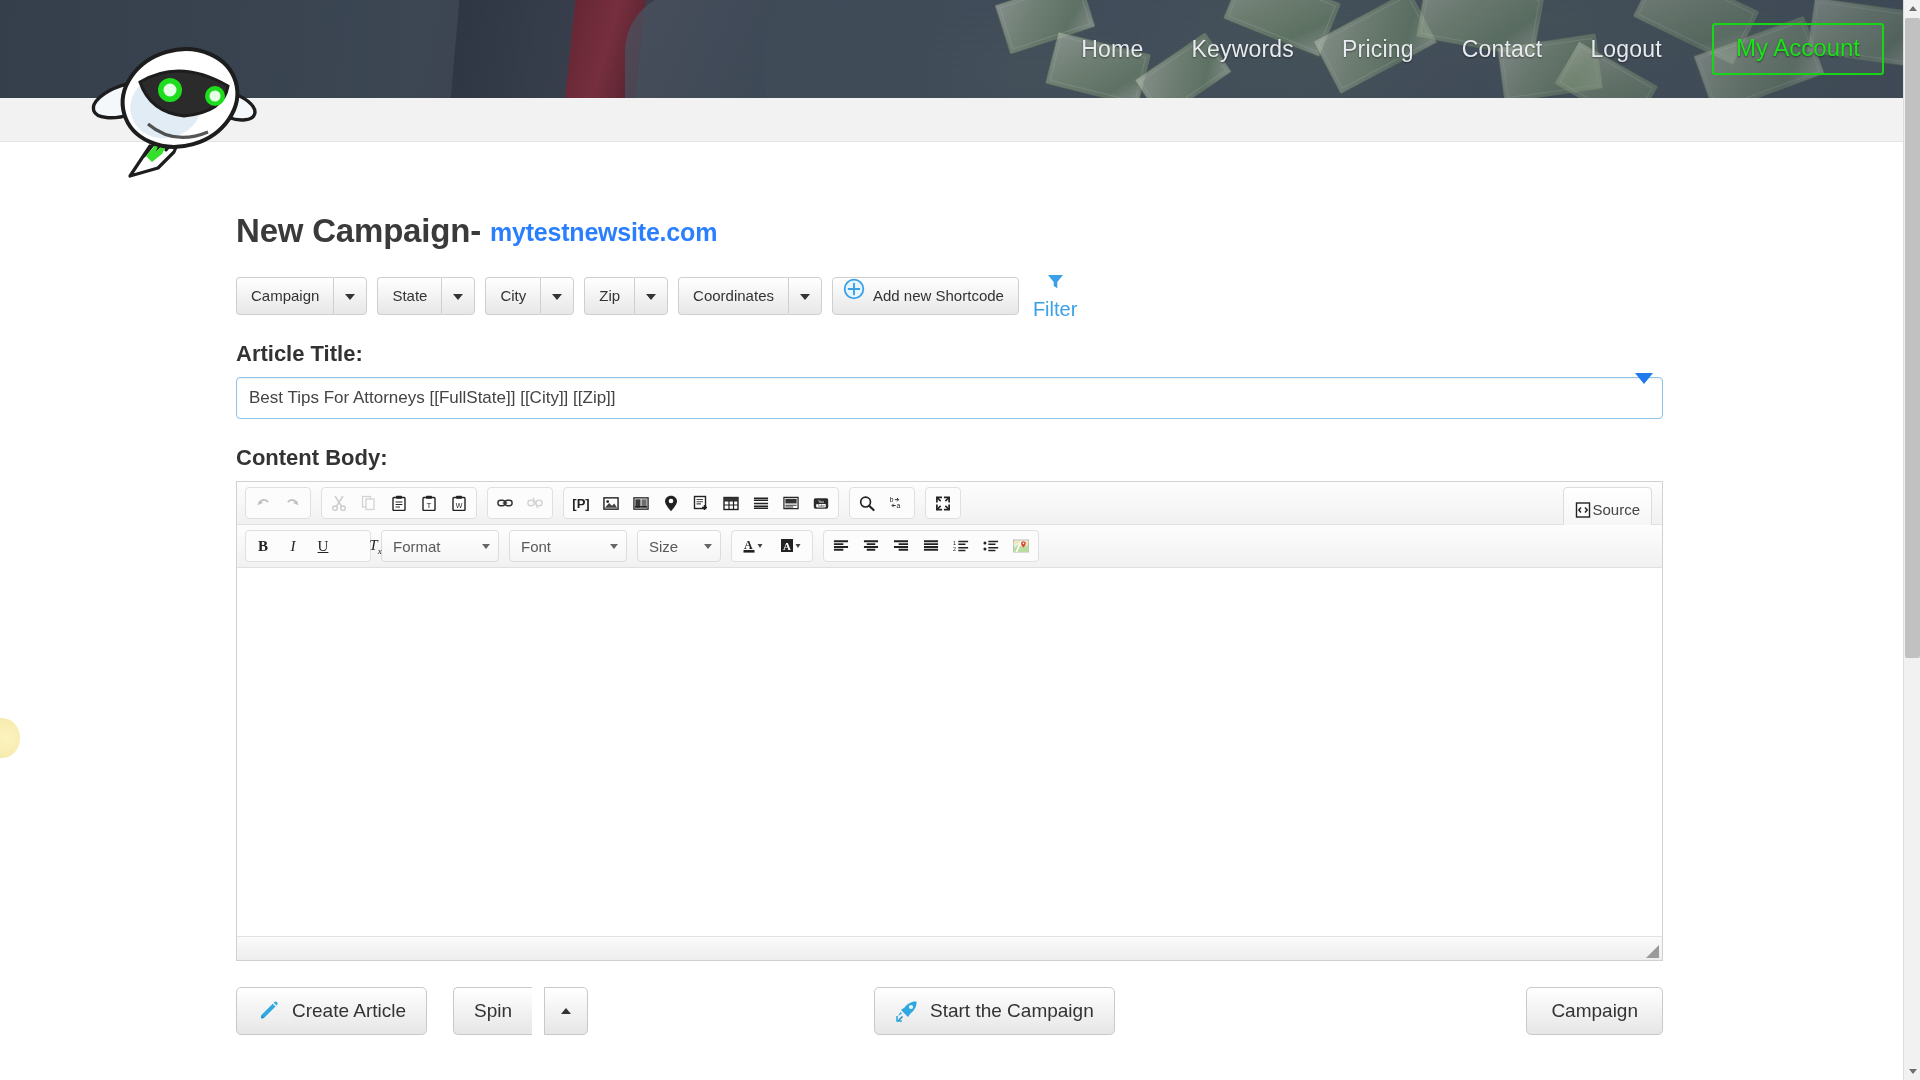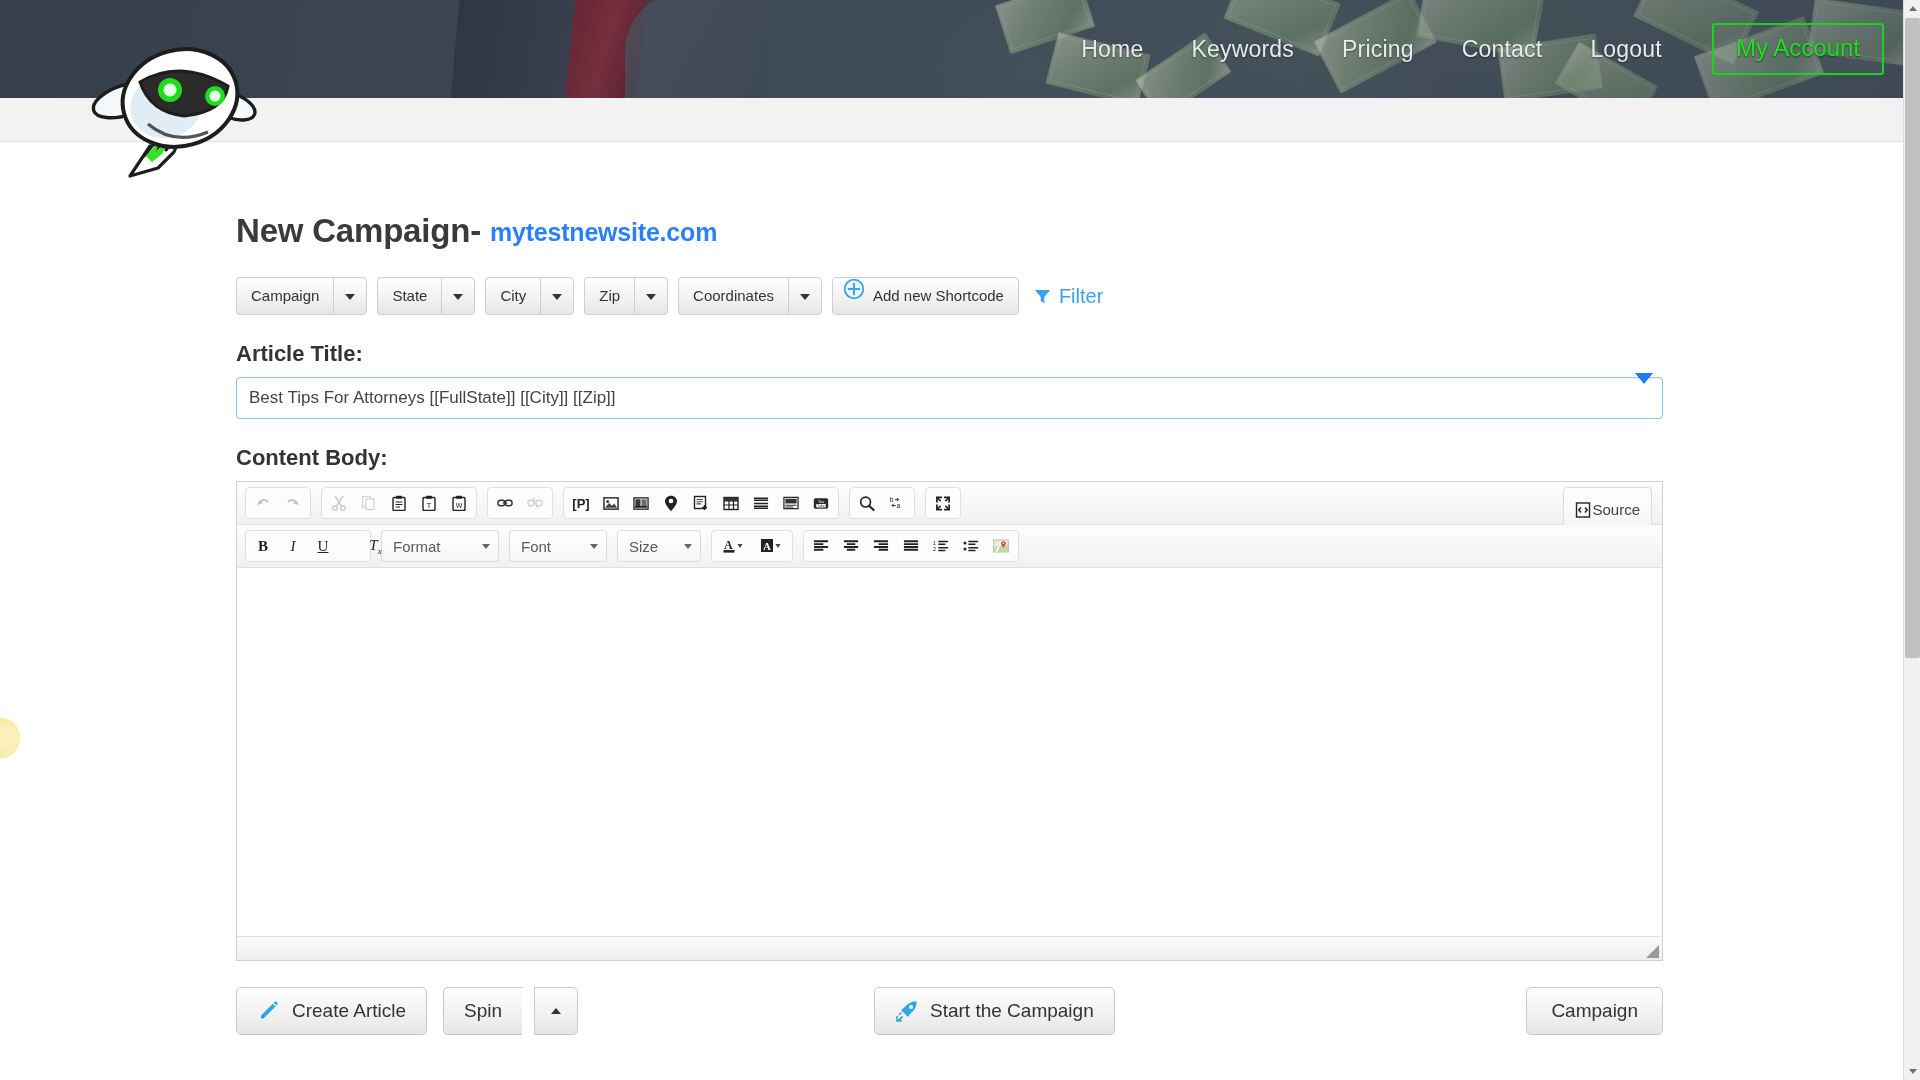--- a/index.html
+++ b/index.html
@@ -185,20 +185,21 @@
     gap: 8px;
     padding: 0 14px 0 10px;
     margin-right: 14px;
   }
   #filter-btn {
     display: inline-flex; align-items: center; gap: 7px;
     color: #3aa0e8; font-size: 20px;
     cursor: pointer;
     background: none; border: none;
     padding: 0;
+    flex-direction: column;
   }
 
   
   .field-label {
     font-size: 22px;
     font-weight: 700;
     color: #333;
     margin-top: 26px;
     margin-bottom: 10px;
     display: block;
@@ -326,21 +327,21 @@
     font-size: 19px;
     color: #333;
     font-family: "Liberation Sans", sans-serif;
     display: inline-flex; align-items: center; justify-content: center;
     gap: 11px;
     padding: 0 20px;
     cursor: pointer;
     white-space: nowrap;
   }
   #left-actions { position: absolute; left: 0; top: 0; display: flex; }
-  #spin-group { display: inline-flex; margin-left: 16px; gap: 12px; }
+  #spin-group { display: inline-flex; margin-left: 26px; gap: 12px; }
   #spin-group .action-btn:first-child {
     border-top-right-radius: 0; border-bottom-right-radius: 0; border-right: none;
   }
   #spin-group .action-btn.caret-btn {
     border-top-left-radius: 0; border-bottom-left-radius: 0; padding: 0 16px;
   }
   #start-campaign-btn { position: absolute; left: 638px; top: 0; }
   #preview-btn { position: absolute; right: 0; top: 0; padding: 0 24px; }
 
   
@@ -685,21 +686,21 @@
           </button>
           <button class="ck-btn">
             <span style="font-size:15px;color:#222;font-family:'Liberation Serif',serif;font-style:italic;margin-left:45px;">T<sub style="font-size:9px;">x</sub></span>
           </button>
         </div>
 
         <div class="ck-combo" style="width:118px;">
           <span>Format</span>
           <span class="cmb-caret"></span>
         </div>
-        <div class="ck-combo" style="width:98px;">
+        <div class="ck-combo" style="width:118px;">
           <span>Font</span>
           <span class="cmb-caret"></span>
         </div>
         <div class="ck-combo" style="width:84px;">
           <span>Size</span>
           <span class="cmb-caret"></span>
         </div>
 
         <div class="ck-group">
           <button class="ck-btn" style="width:36px;">

